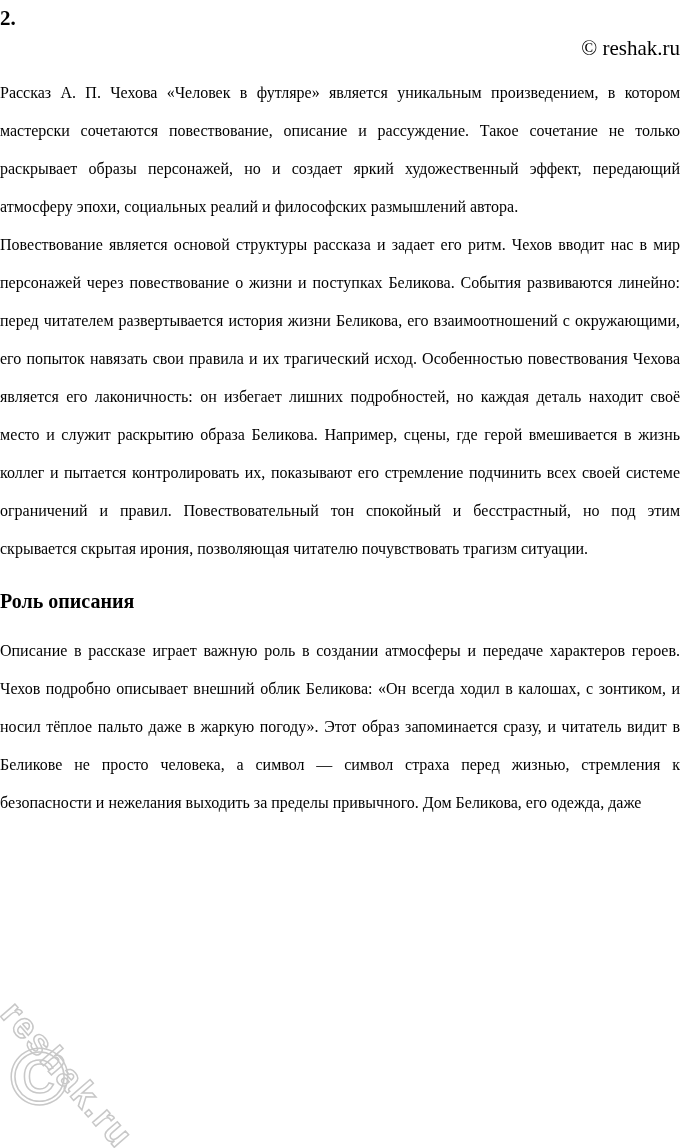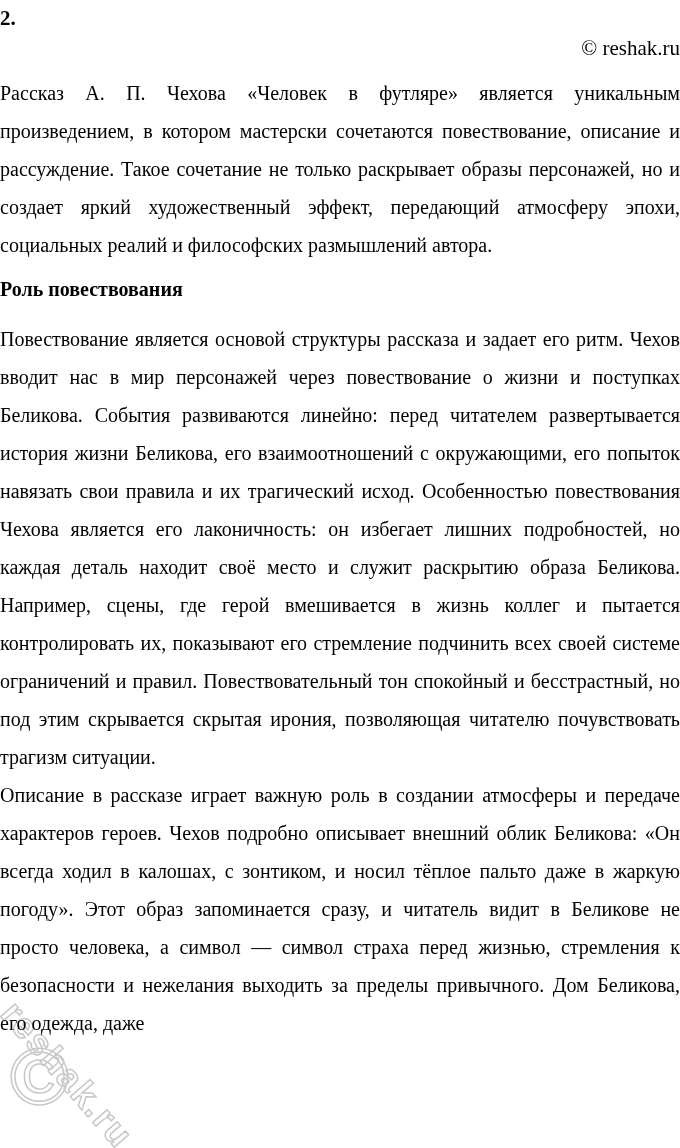--- a/index.html
+++ b/index.html
@@ -29,21 +29,21 @@
     line-height: 27px;
   }
   .page-number {
     font-weight: bold;
   }
   .copyright {
     font-weight: normal;
     margin-top: 30px;
   }
   p.body-text {
-    font-size: 20px;
+    font-size: 16px;
     line-height: 38px;
     text-align: justify;
     margin: 0;
   }
   p.intro {
     margin-top: 12px;
   }
   h2.section-heading {
     font-size: 20px;
     line-height: 38px;
@@ -99,20 +99,20 @@
 
 <div class="page">
 
   <div class="doc-header">
     <span class="page-number">2.</span>
     <span class="copyright">© reshak.ru</span>
   </div>
 
   <p class="body-text intro">Рассказ А. П. Чехова «Человек в футляре» является уникальным произведением, в котором мастерски сочетаются повествование, описание и рассуждение. Такое сочетание не только раскрывает образы персонажей, но и создает яркий художественный эффект, передающий атмосферу эпохи, социальных реалий и философских размышлений автора.</p>
 
-  <h2 class="section-heading heading-1">Роль повествования</h2>
 
   <p class="body-text">Повествование является основой структуры рассказа и задает его ритм. Чехов вводит нас в мир персонажей через повествование о жизни и поступках Беликова. События развиваются линейно: перед читателем развертывается история жизни Беликова, его взаимоотношений с окружающими, его попыток навязать свои правила и их трагический исход. Особенностью повествования Чехова является его лаконичность: он избегает лишних подробностей, но каждая деталь находит своё место и служит раскрытию образа Беликова. Например, сцены, где герой вмешивается в жизнь коллег и пытается контролировать их, показывают его стремление подчинить всех своей системе ограничений и правил. Повествовательный тон спокойный и бесстрастный, но под этим скрывается скрытая ирония, позволяющая читателю почувствовать трагизм ситуации.</p>
 
+  <h2 class="section-heading heading-2">Роль описания</h2>
 
   <p class="body-text">Описание в рассказе играет важную роль в создании атмосферы и передаче характеров героев. Чехов подробно описывает внешний облик Беликова: «Он всегда ходил в калошах, с зонтиком, и носил тёплое пальто даже в жаркую погоду». Этот образ запоминается сразу, и читатель видит в Беликове не просто человека, а символ — символ страха перед жизнью, стремления к безопасности и нежелания выходить за пределы привычного. Дом Беликова, его одежда, даже</p>
 
 </div>
 
 </body></html>

